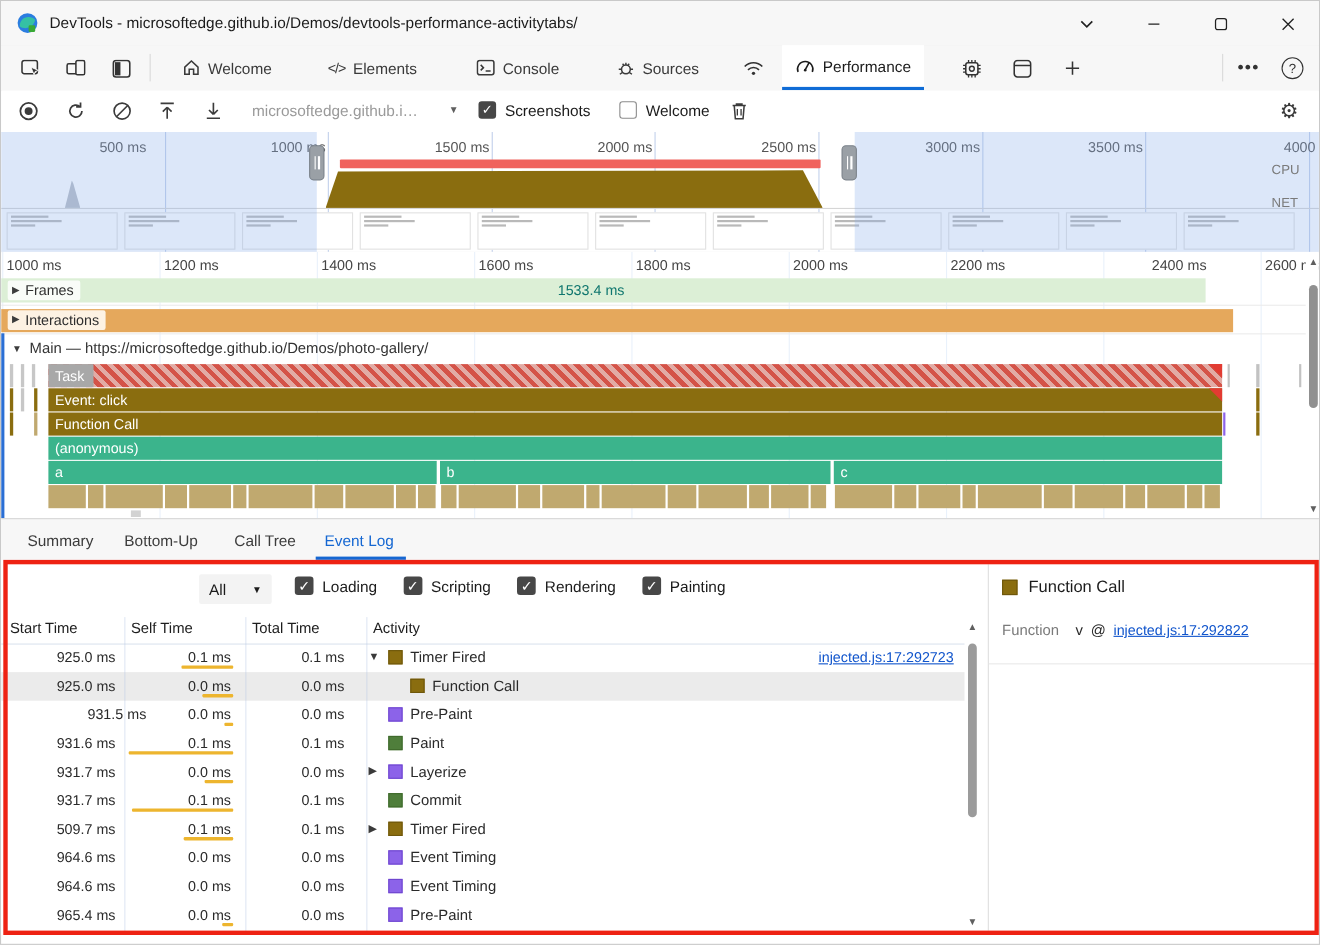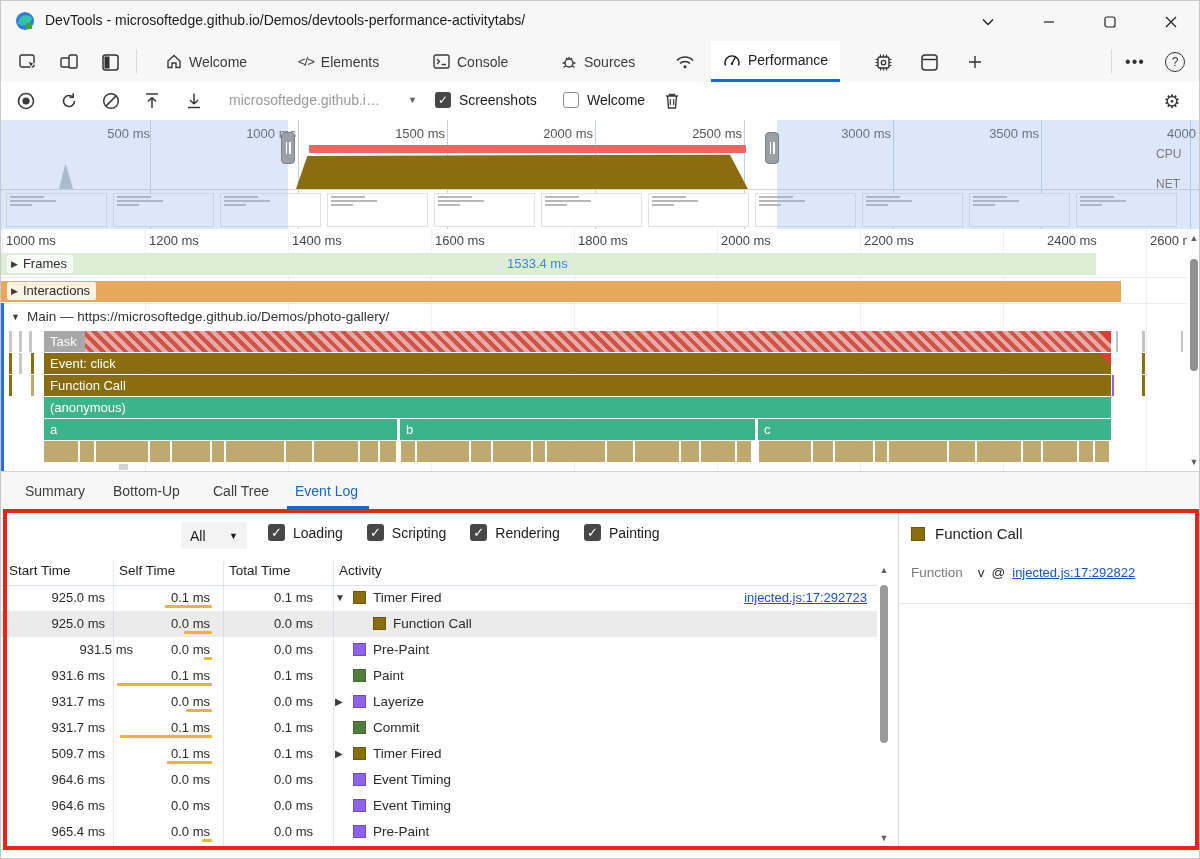--- a/index.html
+++ b/index.html
@@ -290,21 +290,21 @@
         <div class="abs ov-grid" style="left:149px;"></div>
         <div class="abs ov-grid" style="left:297px;"></div>
         <div class="abs ov-grid" style="left:446px;"></div>
         <div class="abs ov-grid" style="left:594px;"></div>
         <div class="abs ov-grid" style="left:743px;"></div>
         <div class="abs ov-grid" style="left:892px;"></div>
         <div class="abs ov-grid" style="left:1040px;"></div>
         <div class="abs ov-grid" style="left:1189px;"></div>
       </div>
     <div id="ov-labels" class="abs" style="left:0;top:0;width:1200px;height:22px;">
-        <div class="abs ov-label" style="left:79px;width:70px;text-align:right;">500 ms</div>
+        <div class="abs ov-label" style="left:62px;width:70px;text-align:right;">500 ms</div>
         <div class="abs ov-label" style="left:225px;width:70px;text-align:right;">1000 ms</div>
         <div class="abs ov-label" style="left:374px;width:70px;text-align:right;">1500 ms</div>
         <div class="abs ov-label" style="left:522px;width:70px;text-align:right;">2000 ms</div>
         <div class="abs ov-label" style="left:671px;width:70px;text-align:right;">2500 ms</div>
         <div class="abs ov-label" style="left:820px;width:70px;text-align:right;">3000 ms</div>
         <div class="abs ov-label" style="left:968px;width:70px;text-align:right;">3500 ms</div>
         <div class="abs ov-label" style="left:1166px;width:60px;">4000 ms</div>
       </div>
 
     <div class="abs" style="left:0;top:69px;width:1200px;height:1px;background:#d6d6d6;"></div>
@@ -406,21 +406,21 @@
         <div class="abs rl-label nowrap" style="left:291px;">1400 ms</div>
         <div class="abs rl-label nowrap" style="left:434px;">1600 ms</div>
         <div class="abs rl-label nowrap" style="left:577px;">1800 ms</div>
         <div class="abs rl-label nowrap" style="left:720px;">2000 ms</div>
         <div class="abs rl-label nowrap" style="left:863px;">2200 ms</div>
         <div class="abs rl-label nowrap" style="left:1046px;">2400 ms</div>
         <div class="abs rl-label nowrap" style="left:1149px;">2600 ms</div>
       </div>
 
     <div class="abs" style="left:0;top:24px;width:1095px;height:22px;background:#dcefd6;"></div>
-    <div class="abs" style="left:506px;top:27px;font-size:13px;color:#3b82f6;">1533.4 ms</div>
+    <div class="abs" style="left:506px;top:27px;font-size:13px;color:#0f766e;">1533.4 ms</div>
     <div class="abs band-label" style="left:6px;top:26px;">
       <span class="tri">▶</span>
       <span>Frames</span>
     </div>
     <div class="abs" style="left:0;top:48px;width:1200px;height:1px;background:#ececec;"></div>
 
     <div class="abs" style="left:0;top:52px;width:1120px;height:21px;background:#e5a85c;"></div>
     <div class="abs band-label" style="left:6px;top:53px;background:rgba(255,250,242,0.9);">
       <span class="tri">▶</span>
       <span>Interactions</span>

